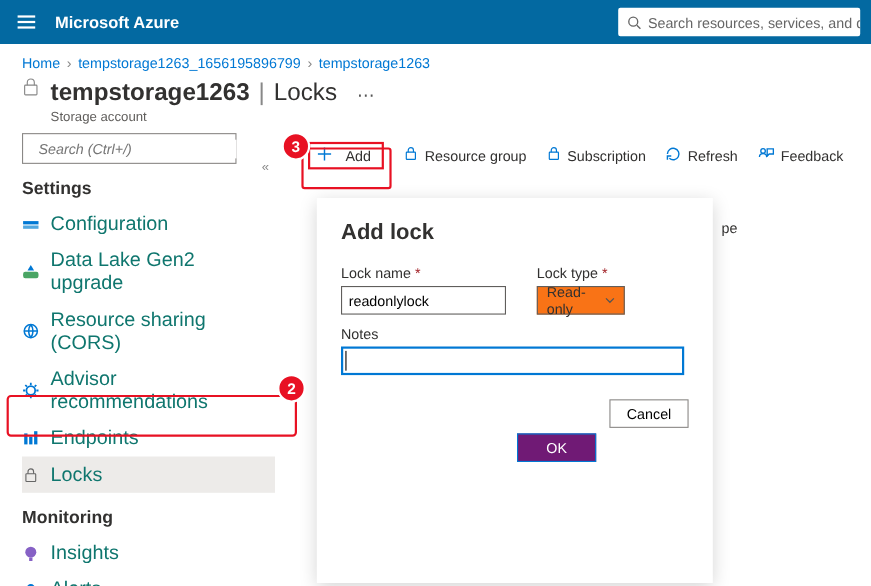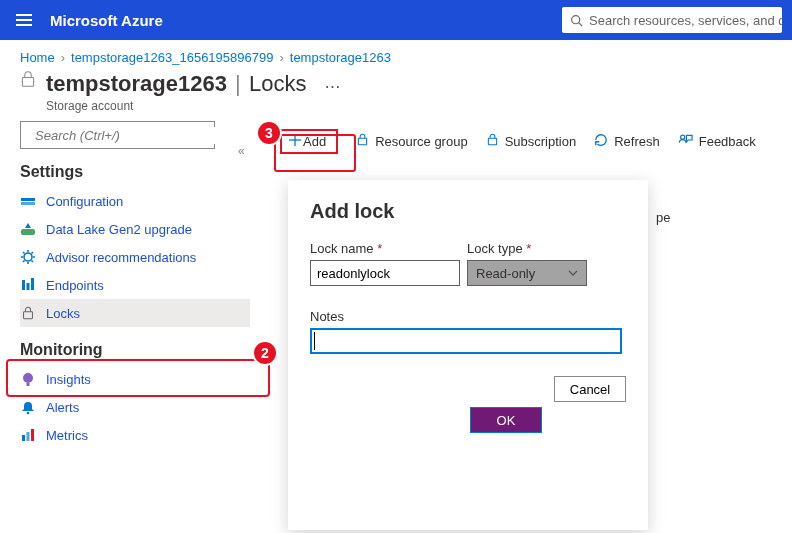--- a/index.html
+++ b/index.html
@@ -1,20 +1,20 @@
 <!DOCTYPE html>
 <html><head>
 <meta charset="utf-8">
 <style>
   * { box-sizing: border-box; }
   html, body { margin:0; padding:0; font-family: "Segoe UI", Arial, sans-serif; font-size:13px; color:#323130; background:#fff; }
   .page { width:792px; height:533px; position:relative; overflow:hidden; }
 
   
-  .topbar { height:40px; background:#1d4ed8; display:flex; align-items:center; color:#fff; padding:0 10px; }
+  .topbar { height:40px; background:#0369a1; display:flex; align-items:center; color:#fff; padding:0 10px; }
   .hamburger { display:flex; flex-direction:column; gap:3px; padding:6px; cursor:pointer;}
   .hamburger span { width:16px; height:2px; background:#fff; display:block;}
   .brand { font-weight:600; font-size:15px; margin-left:12px; }
   .topsearch { margin-left:auto; width:220px; height:26px; background:#fff; border-radius:2px; display:flex; align-items:center; padding:0 8px; color:#666; overflow:hidden; white-space:nowrap;}
   .topsearch svg { flex-shrink:0; margin-right:6px; }
 
   
   .breadcrumb { padding:10px 20px 6px; font-size:13px; display:flex; gap:6px; align-items:center; color:#323130;text-align:center;}
   .breadcrumb a { color:#0078d4; text-decoration:none; cursor:pointer;}
   .breadcrumb .sep { color:#888;}
@@ -30,55 +30,55 @@
 
   
   .mainrow { display:flex; padding:0 0 0 20px; }
 
   
   .sidebar { width:230px; }
   .sidesearch { display:flex; align-items:center; border:1px solid #8a8886; height:28px; padding:0 6px; gap:6px; width:195px;}
   .sidesearch input { border:none; outline:none; font-size:13px; flex:1; font-style:italic; color:#555;}
   .collapseBtn { position:absolute; left:238px; top:144px; color:#888; font-size:12px;}
   .groupTitle { font-weight:600; margin:14px 0 6px; font-size:16px;}
-  .menuitem { display:flex; align-items:center; gap:10px; padding:6px 4px 6px 0; cursor:pointer; font-size:13px; color:#1d4ed8;}
+  .menuitem { display:flex; align-items:center; gap:10px; padding:6px 4px 6px 0; cursor:pointer; font-size:18px; color:#0f766e;}
   .menuitem.selected { background:#edebe9;}
   .icon16 { width:16px; height:16px; display:inline-flex; align-items:center; justify-content:center; flex-shrink:0;}
 
   
   .content { flex:1; padding-left:30px; position:relative;}
   .toolbar { display:flex; align-items:center; gap:18px; height:40px;}
   .tbtn { display:flex; align-items:center; gap:6px; cursor:pointer; color:#323130; font-size:13px;}
   .tbtn .ico { color:#0078d4; }
-  .addBox { border:2px solid #e81123; padding:2px 10px 2px 6px; display:flex; align-items:center; gap:1px;}
+  .addBox { border:2px solid #e81123; padding:2px 10px 2px 6px; display:flex; align-items:center; gap:12px;}
 
   
   .badge { width:26px; height:26px; border-radius:50%; background:#e81123; color:#fff; border:2px solid #fff; display:flex; align-items:center; justify-content:center; font-weight:600; font-size:14px; position:absolute; z-index:5;}
 
   
   .locksOutline { position:absolute; border:2px solid #e81123; border-radius:4px; left:6px; top:359px; width:264px; height:38px; z-index:4; pointer-events:none;}
 
   
   .panel { position:absolute; top:180px; left:288px; width:360px; height:350px; background:#fff; box-shadow:0 4px 16px rgba(0,0,0,.18); padding:20px 22px; }
   .panel h2 { margin:0 0 18px; font-size:20px; font-weight:600;}
-  .formrow { display:flex; gap:7px; margin-bottom:23px;}
+  .formrow { display:flex; gap:28px; margin-bottom:10px;}
   .field label { font-size:13px; display:block; margin-bottom:4px;}
   .req { color:#a4262c;}
   .txt { border:1px solid #605e5c; height:26px; padding:0 6px; font-size:13px; outline:none;}
   .txt.lockname { width:150px;}
-  .sel { width:120px; height:26px; border:1px solid #605e5c; background:#a3a3a3; display:flex; align-items:center; justify-content:space-between; padding:0 8px; cursor:pointer;}
+  .sel { width:80px; height:26px; border:1px solid #605e5c; background:#f97316; display:flex; align-items:center; justify-content:space-between; padding:0 8px; cursor:pointer;}
   .sel svg { color:#555;}
   .notes { width:312px; height:26px; border:2px solid #0078d4; padding:0 4px; font-size:13px; outline:none; }
   .caret { position:relative;}
   .caret::before { content:""; position:absolute; left:4px; top:4px; bottom:4px; width:1px; background:#000;}
   .btnrow { display:flex; gap:12px; justify-content:flex-end; margin-top:22px;}
   .btn { height:26px; min-width:72px; font-size:13px; border:1px solid #8a8886; background:#fff; cursor:pointer;}
   .btn.primary { background:#701a75; color:#fff; border-color:#0078d4;margin-top:31px;}
 
-  .peekLabel { position:absolute; top:210px; left:656px; font-size:13px; color:#323130;}
+  .peekLabel { position:absolute; top:200px; left:656px; font-size:13px; color:#323130;}
 
   .addOutline { position:absolute; left:274px; top:134px; width:82px; height:38px; border:2px solid #e81123; border-radius:3px; z-index:4; pointer-events:none;}
 </style>
 </head>
 <body>
 
 <div class="page">
 
   <div class="topbar">
     <div class="hamburger">
@@ -146,20 +146,29 @@
         <span class="icon16">
             <svg width="16" height="16">
               <rect x="1" y="8" width="14" height="6" rx="2" fill="#4aa564"></rect>
               <path d="M8 2 L11 7 H5 Z" fill="#0078d4"></path>
             </svg>
           </span>
         <span>Data Lake Gen2 upgrade</span>
       </div>
       <div class="menuitem">
         <span class="icon16">
+            <svg width="16" height="16" fill="none" stroke="#0078d4" stroke-width="1.4">
+              <circle cx="8" cy="8" r="6"></circle>
+              <path d="M2 8h12M8 2a10 10 0 0 1 0 12M8 2a10 10 0 0 0 0 12"></path>
+            </svg>
+          </span>
+        <span>Resource sharing (CORS)</span>
+      </div>
+      <div class="menuitem">
+        <span class="icon16">
             <svg width="16" height="16" fill="none" stroke="#0078d4" stroke-width="1.6">
               <circle cx="8" cy="8" r="4"></circle>
               <path d="M8 1v2M8 13v2M1 8h2M13 8h2M3 3l1.5 1.5M11.5 11.5L13 13M3 13l1.5-1.5M11.5 4.5L13 3"></path>
             </svg>
           </span>
         <span>Advisor recommendations</span>
       </div>
       <div class="menuitem">
         <span class="icon16">
             <svg width="16" height="16" fill="#0078d4">

